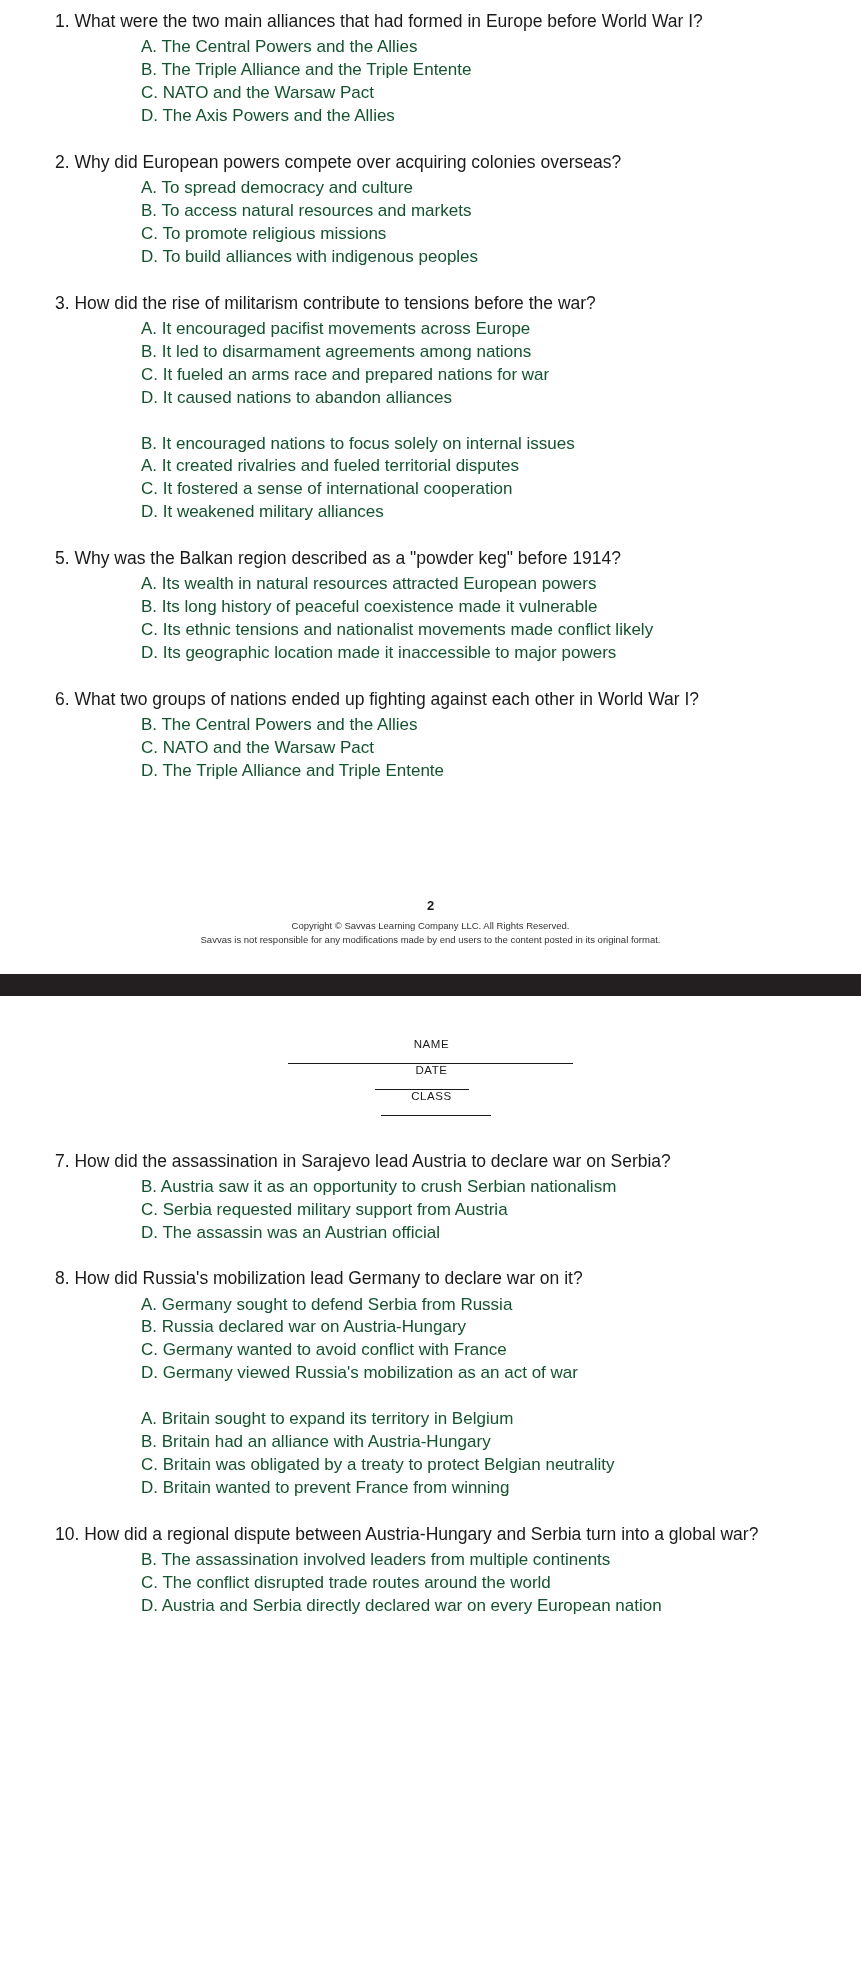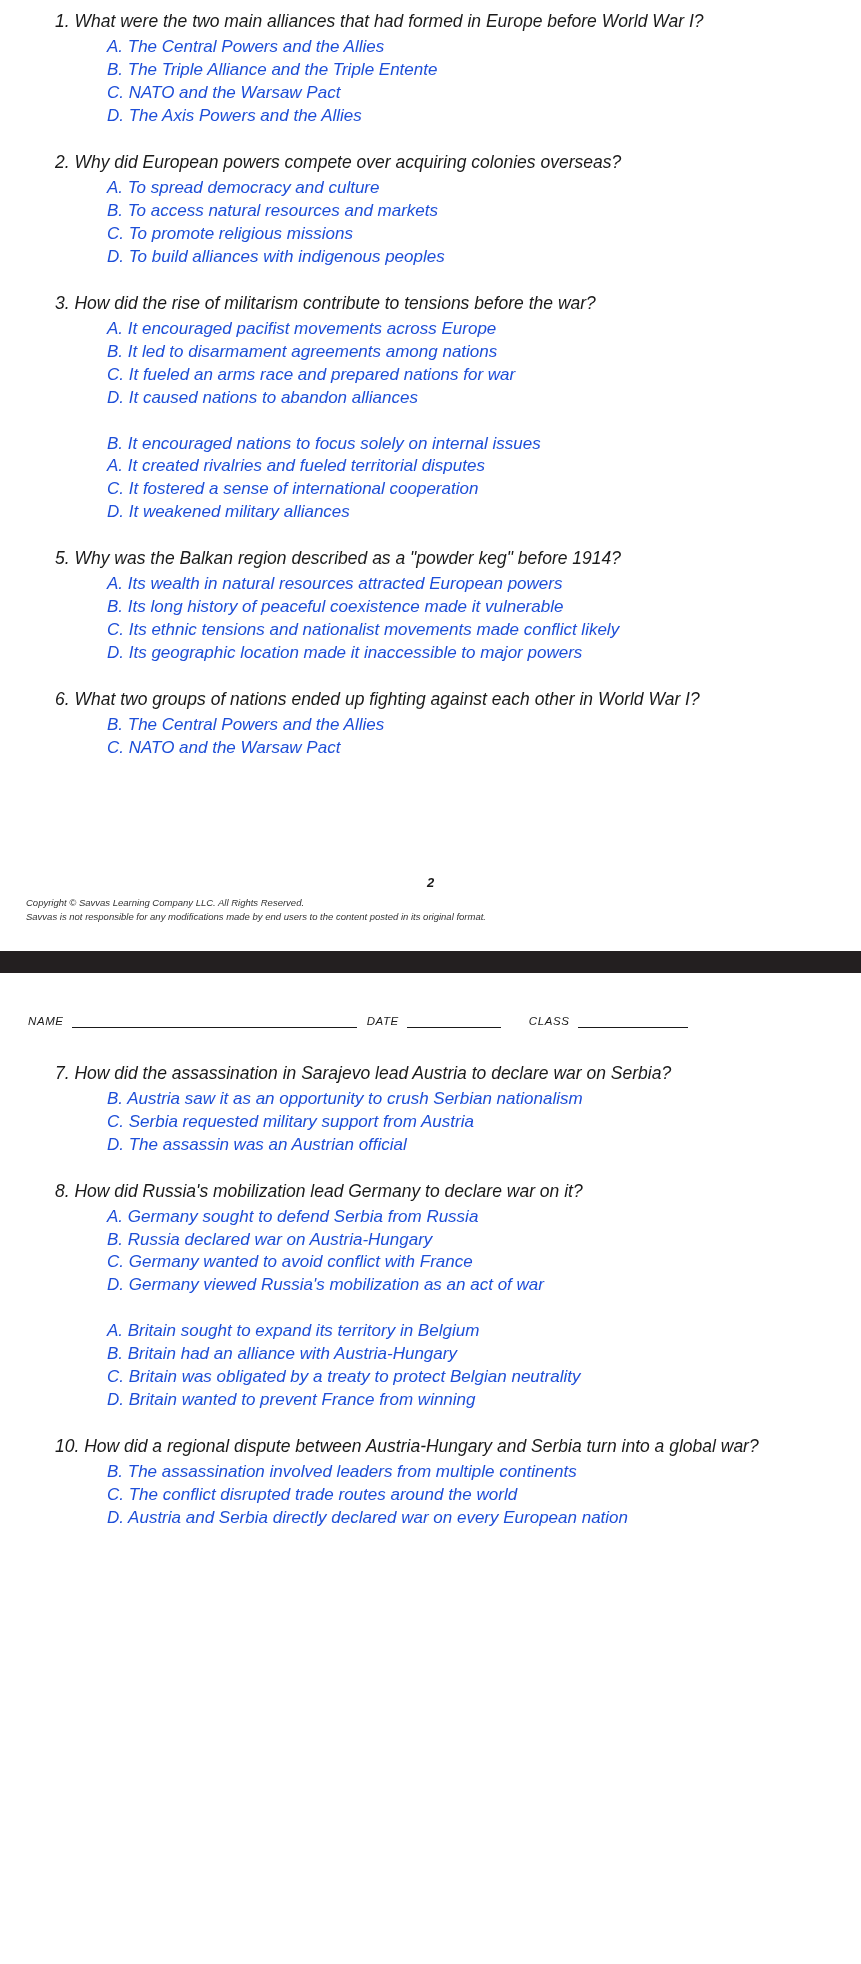--- a/index.html
+++ b/index.html
@@ -10,57 +10,56 @@
   body {
     width: 861px;
     font-family: "Liberation Sans", sans-serif;
     color: #1a1a1a;
     -webkit-font-smoothing: antialiased;
   }
   .page {
     position: relative;
     width: 861px;
     box-sizing: border-box;
-    font-style: italic;
   }
   
   .sheet-one {
     padding: 10px 26px 0 26px;
   }
   .question-block {
     margin-bottom: 23px;
   }
   .q-text {
     font-size: 17.5px;
     line-height: 1.32;
     padding-left: 22px;
     text-indent: -22px;
     margin-left: 29px;
     margin-bottom: 3px;
     color: #1a1a1a;
   }
   .choice {
     font-size: 17px;
     line-height: 1.35;
-    margin-left: 81px;
-    color: #1d4ed8;
+    margin-left: 115px;
+    color: #14532d;
     white-space: nowrap;
   }
   .spacer-tail {
     height: 88px;
   }
   .page-number {
     text-align: center;
     font-size: 13px;
     font-weight: bold;
     color: #1a1a1a;
     margin-top: 4px;
   }
   .copyright {
-    text-align: left;
+    text-align: center;
     font-size: 9.5px;
     color: #333;
     margin-top: 6px;
     line-height: 1.5;
   }
   .copyright .line2 {
     display: block;
   }
   .gap-white {
     height: 26px;
@@ -79,20 +78,21 @@
   .sheet-two {
     padding: 0 26px;
   }
   .name-row {
     display: flex;
     align-items: center;
     font-size: 11.5px;
     letter-spacing: 0.6px;
     color: #1a1a1a;
     padding: 0 0 0 2px;
+    flex-direction: column;
   }
   .field-label {
     white-space: nowrap;
     padding-bottom: 1px;
   }
   .rule {
     border-bottom: 1px solid #1a1a1a;
     height: 12px;
   }
   .rule.name-rule { width: 285px; margin: 0 10px 0 8px; }
@@ -148,20 +148,21 @@
       <div class="choice">A. Its wealth in natural resources attracted European powers</div>
       <div class="choice">B. Its long history of peaceful coexistence made it vulnerable</div>
       <div class="choice">C. Its ethnic tensions and nationalist movements made conflict likely</div>
       <div class="choice">D. Its geographic location made it inaccessible to major powers</div>
     </div>
 
     <div class="question-block">
       <div class="q-text"><span>6.</span> <span>What two groups of nations ended up fighting against each other in World War I?</span></div>
       <div class="choice">B. The Central Powers and the Allies</div>
       <div class="choice">C. NATO and the Warsaw Pact</div>
+      <div class="choice">D. The Triple Alliance and Triple Entente</div>
     </div>
 
     <div class="spacer-tail"></div>
 
     <div class="page-number">2</div>
     <div class="copyright">
       <span>Copyright © Savvas Learning Company LLC. All Rights Reserved.</span>
       <span class="line2">Savvas is not responsible for any modifications made by end users to the content posted in its original format.</span>
     </div>
   </div>

